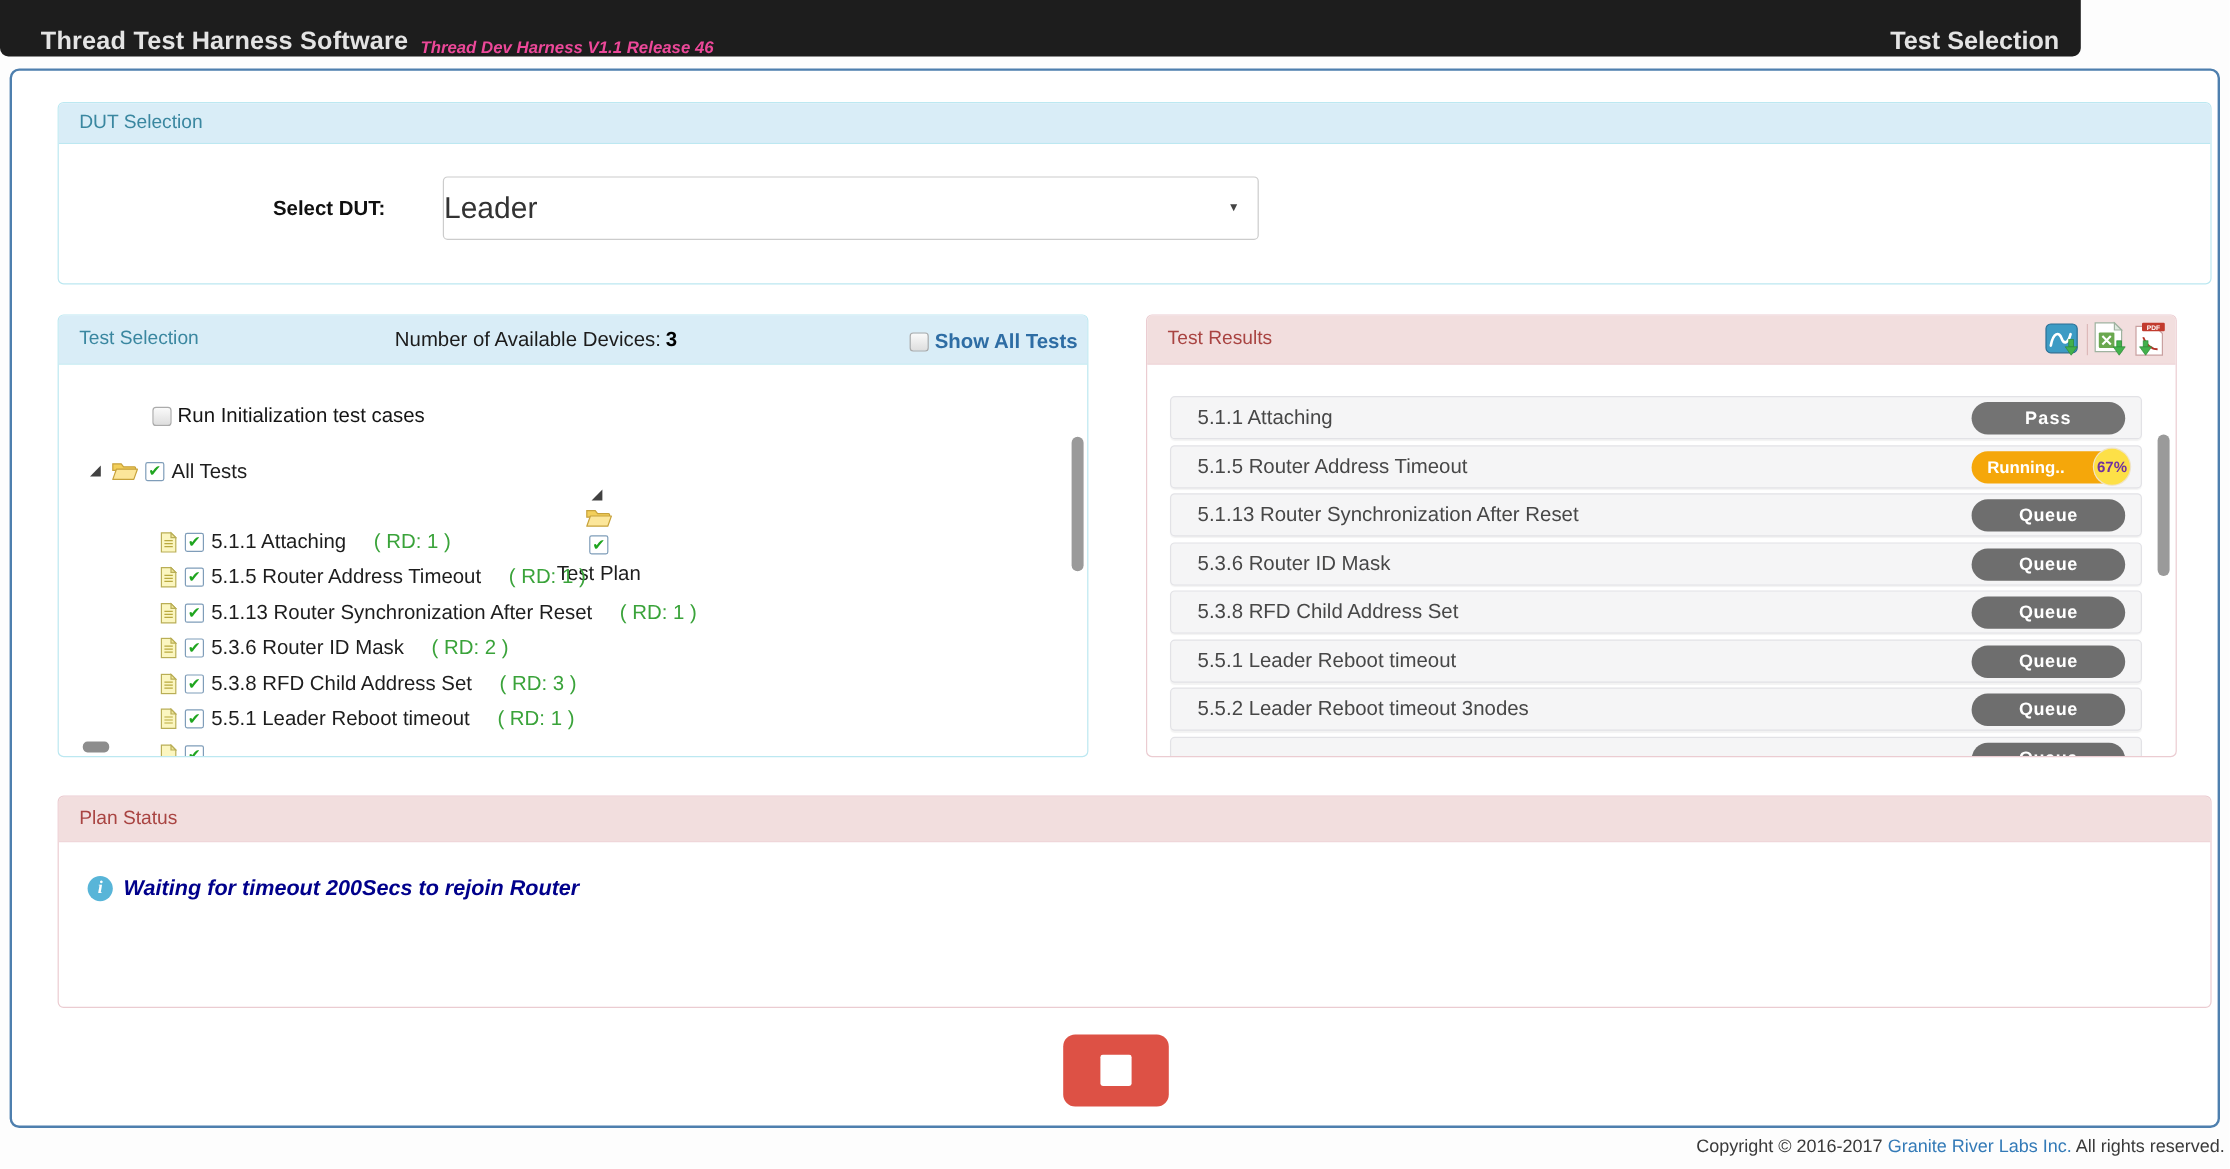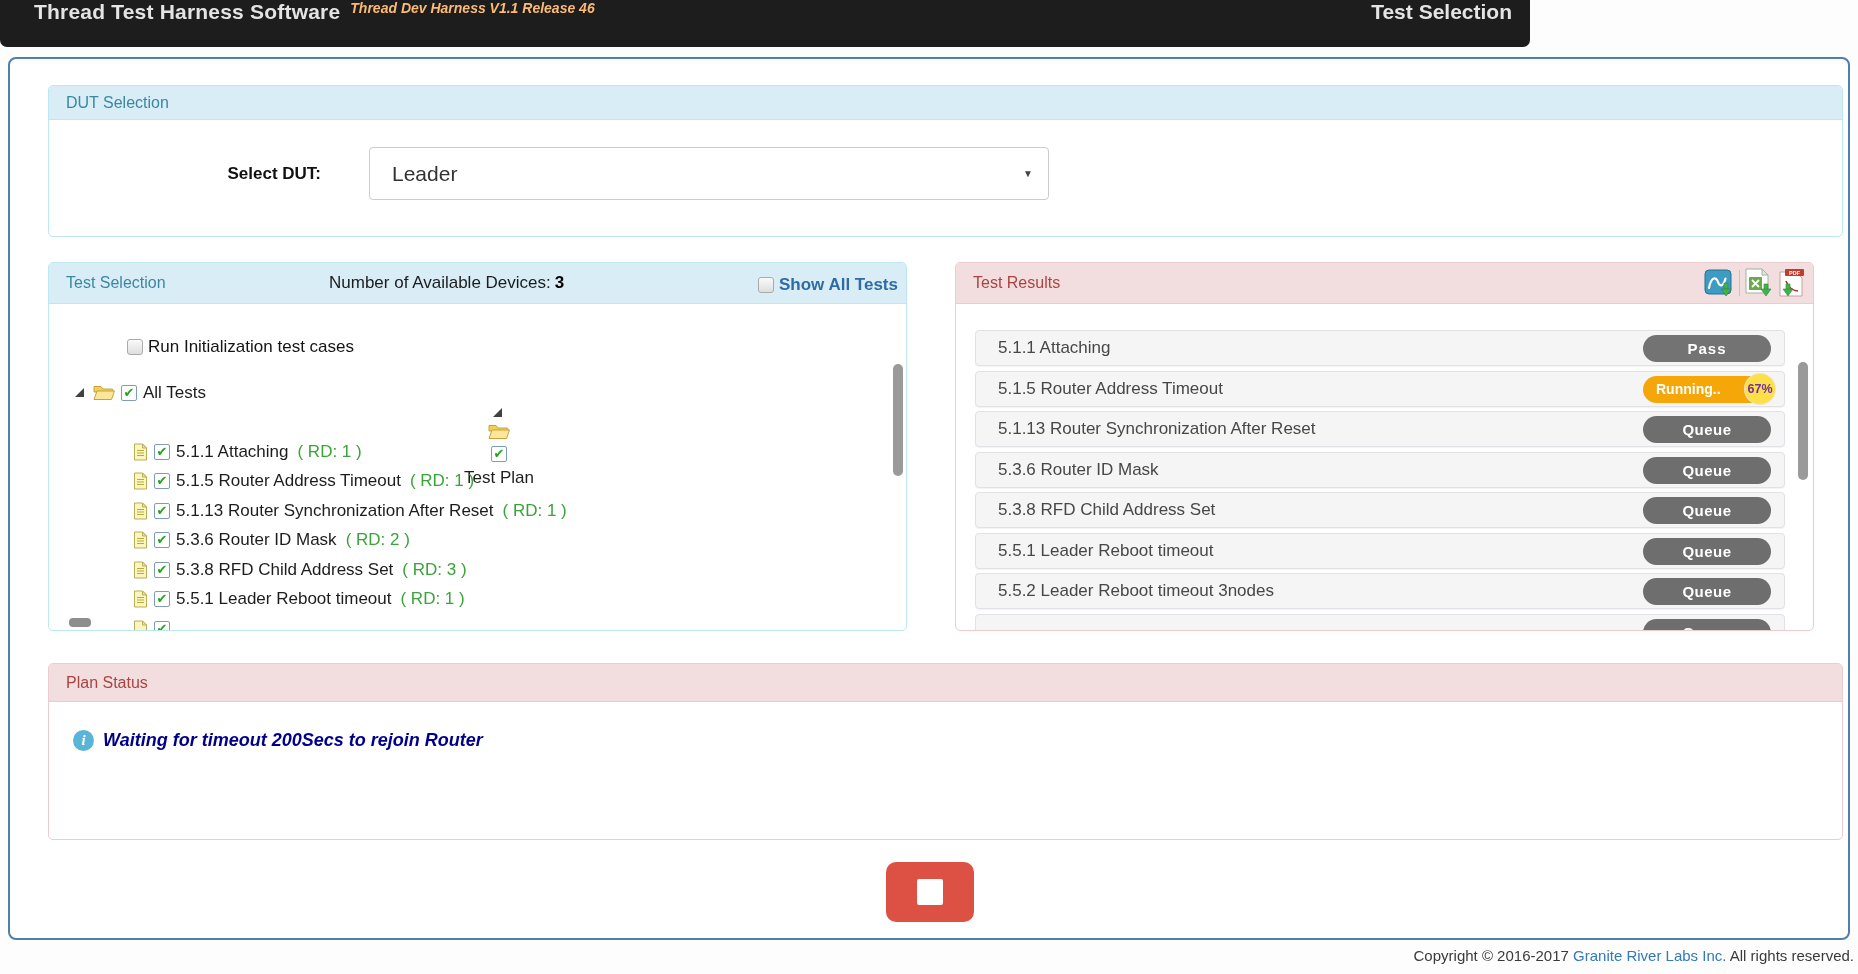--- a/index.html
+++ b/index.html
@@ -1,24 +1,24 @@
 <!DOCTYPE html>
 <html><head>
 <meta charset="utf-8">
 <title>Thread Test Harness Software</title>
 <style>
   html,body{margin:0;padding:0;background:#fff;}
   body{font-family:"Liberation Sans","DejaVu Sans",sans-serif;}
   .screen{position:relative;width:1858px;height:974px;background:#fdfdfd;overflow:hidden;}
 
   
-  .app-header{position:absolute;left:0;top:0;width:1530px;height:47px;background:#1d1d1d;
-    border-radius:0 0 7px 7px;display:flex;align-items:flex-start;}
+  .app-header{position:absolute;left:0;top:0;width:1734px;height:47px;background:#1d1d1d;
+    border-radius:0 0 7px 7px;display:flex;align-items:flex-end;}
   .app-title{margin-left:34px;font-size:21px;font-weight:bold;color:#e4e4e4;letter-spacing:.2px;}
-  .app-subtitle{margin-left:10px;font-size:14px;font-style:italic;font-weight:600;color:#fdba74;}
+  .app-subtitle{margin-left:10px;font-size:14px;font-style:italic;font-weight:600;color:#ec4899;}
   .page-title{margin-left:auto;margin-right:18px;font-size:21px;font-weight:bold;color:#e4e4e4;}
 
   
   .main{position:absolute;left:8px;top:57px;width:1838px;height:879px;background:#fff;
     border:2px solid #4e7fae;border-radius:8px;}
 
   
   .panel{position:absolute;background:#fff;border:1px solid;border-radius:5px;}
   .panel-info{border-color:#bce8f1;}
   .panel-danger{border-color:#ebccd1;}
@@ -27,40 +27,40 @@
   .panel-info .panel-hd{background:#d9edf7;border-color:#bce8f1;color:#3a87a0;}
   .panel-danger .panel-hd{background:#f2dede;border-color:#ebccd1;color:#a94442;}
   .hd-title{position:absolute;left:17px;top:50%;transform:translateY(-50%);}
 
   
   .dut-panel{left:38px;top:26px;width:1793px;height:150px;}
   .dut-panel .panel-hd{height:33px;}
   .dut-label{position:absolute;left:72px;top:78px;width:200px;text-align:right;
     font-size:17px;font-weight:bold;color:#101010;}
   .dut-select-wrap{position:absolute;left:320px;top:61px;width:680px;height:53px;}
-  .dut-select{width:100%;height:100%;font-family:inherit;font-size:21px;color:#333;
-    padding-left:22px;border:1px solid #ccc;border-radius:4px;background:#fff;
+  .dut-select{width:100%;height:100%;font-family:inherit;font-size:25px;color:#333;
+    border:1px solid #ccc;border-radius:4px;background:#fff;
     -webkit-appearance:none;appearance:none;}
   .dut-arrow{position:absolute;right:16px;top:21px;font-size:10px;color:#444;pointer-events:none;}
 
   
   .sel-panel{left:38px;top:203px;width:857px;height:367px;}
   .sel-panel .panel-hd{height:40px;}
   .ts-devices{position:absolute;left:280px;top:0;width:360px;height:40px;line-height:40px;
     text-align:left;font-size:17px;color:#1c1c1c;}
   .ts-devices b{margin-left:4px;color:#000;}
   .ts-showall{position:absolute;right:8px;top:0;height:44px;display:flex;align-items:center;
     gap:5px;font-size:17px;font-weight:bold;color:#2e6da4;}
   .ts-body{position:absolute;left:0;top:41px;right:0;bottom:0;overflow:hidden;}
   .tree{position:absolute;left:0;top:28px;right:14px;}
   .run-init{display:flex;align-items:center;gap:5px;height:30px;margin-left:78px;
     font-size:17px;color:#141414;margin-bottom:16px;}
   .tree-row{display:flex;align-items:center;height:29.5px;font-size:17px;color:#1d1d1d;gap:6px;}
   .lvl0{padding-left:26px;}.lvl1{padding-left:57px;flex-direction:column;}.lvl2{padding-left:84px;}
-  .rd{color:#3aa33a;margin-left:3px;}
+  .rd{color:#3aa33a;margin-left:17px;}
   .exp{width:0;height:0;border-style:solid;border-width:0 0 9px 9px;
     border-color:transparent transparent #414141 transparent;margin-right:3px;flex:none;}
   .cb{width:16px;height:16px;border:1px solid #7f9db9;border-radius:2px;background:#fff;
     display:inline-flex;align-items:center;justify-content:center;flex:none;box-sizing:border-box;}
   .cb.checked::after{content:"✔";font-size:13px;font-weight:bold;color:#1fa51f;line-height:1;margin-top:-1px;}
   .cb.unchecked{background:linear-gradient(#fafafa,#dedede);border-color:#ababab;border-radius:3px;}
   .ts-vscroll{position:absolute;right:3px;top:60px;width:10px;height:112px;background:#9a9a9a;border-radius:5px;}
   .ts-hscroll{position:absolute;left:20px;bottom:3px;width:22px;height:9px;background:#8d8d8d;border-radius:4px;}
   svg{flex:none;display:block;}
 

